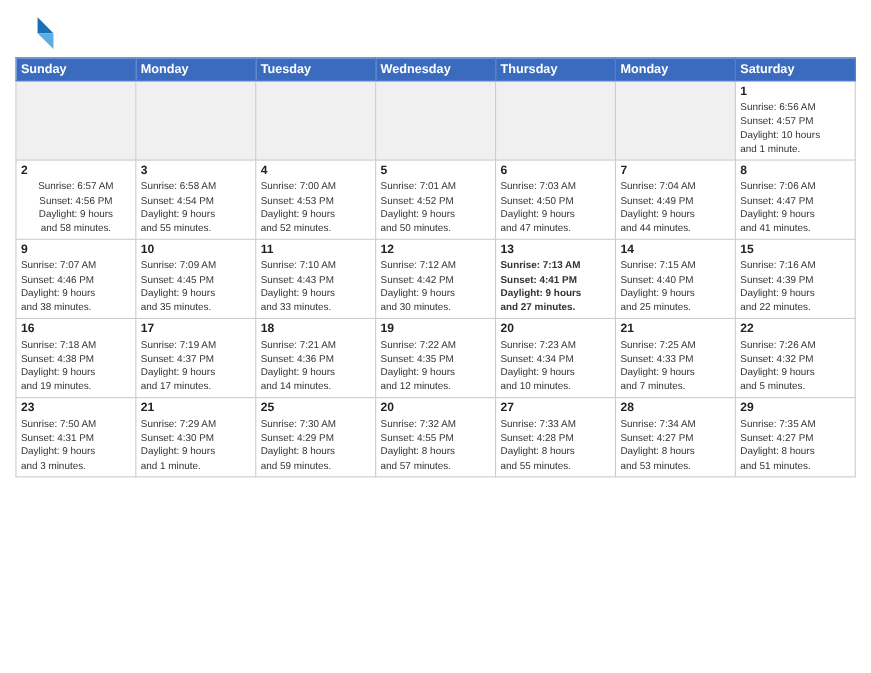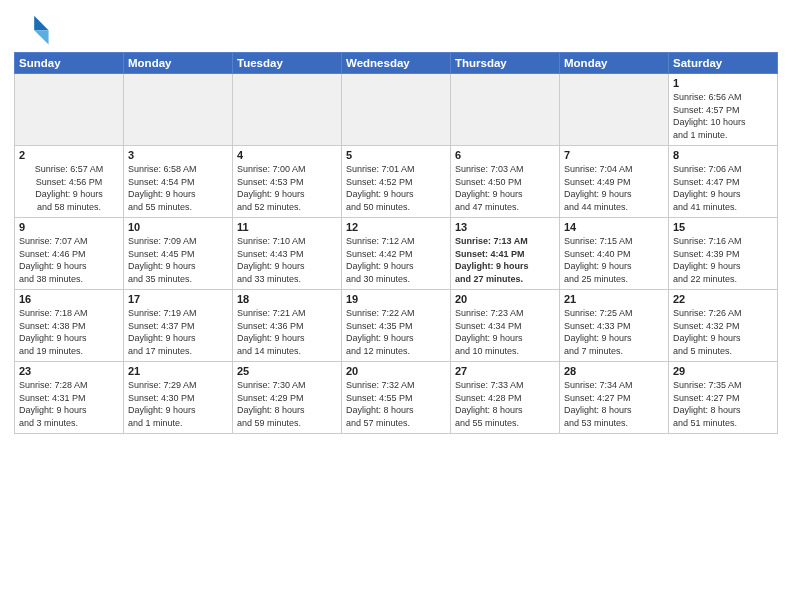--- a/index.html
+++ b/index.html
@@ -293,21 +293,21 @@
             <span class="day-num">22</span>
             <div class="day-info" style="white-space: pre-line;">Sunrise: 7:26 AM
 Sunset: 4:32 PM
 Daylight: 9 hours
 and 5 minutes.</div>
           </td>
         </tr>
         <tr>
           <td>
             <span class="day-num">23</span>
-            <div class="day-info" style="white-space: pre-line;">Sunrise: 7:28 AM
+            <div class="day-info" style="white-space: pre-line;">Sunrise: 7:50 AM
 Sunset: 4:31 PM
 Daylight: 9 hours
 and 3 minutes.</div>
           </td>
           <td>
             <span class="day-num">21</span>
             <div class="day-info" style="white-space: pre-line;">Sunrise: 7:29 AM
 Sunset: 4:30 PM
 Daylight: 9 hours
 and 1 minute.</div>

